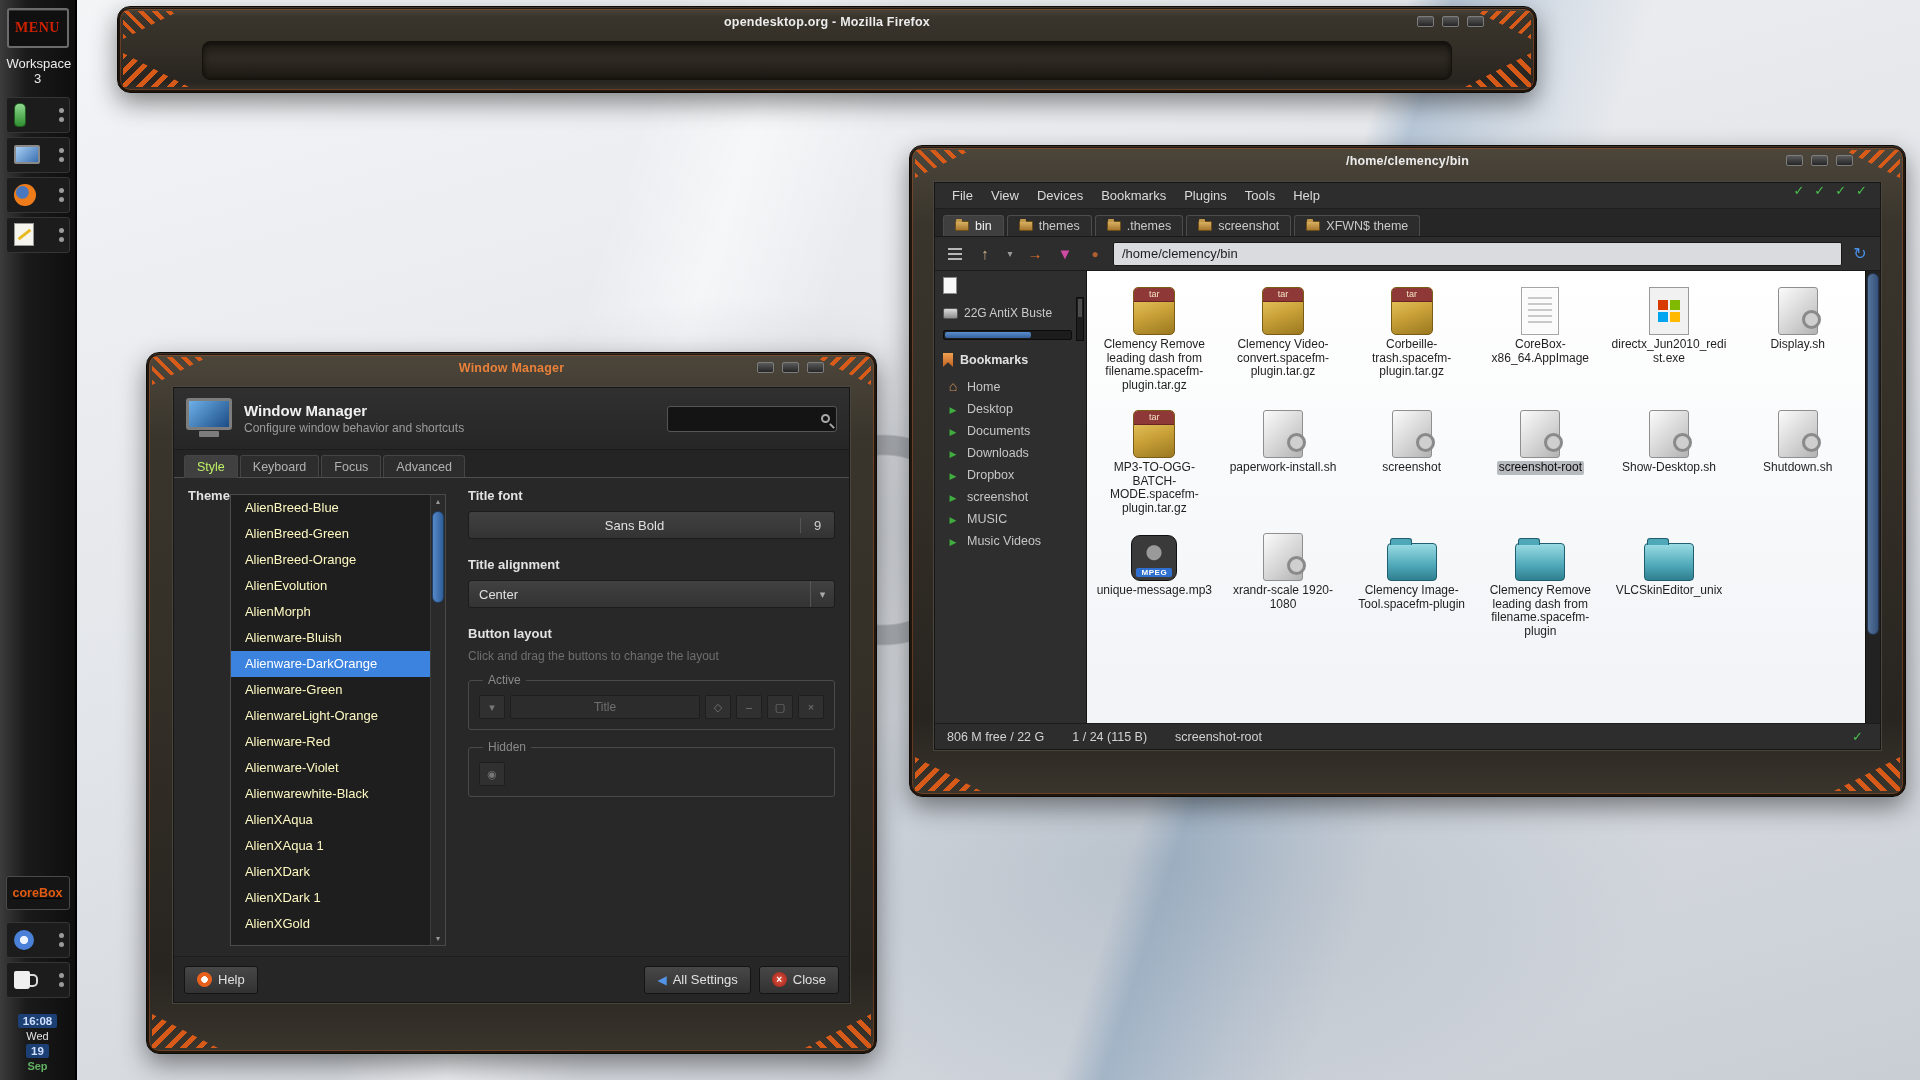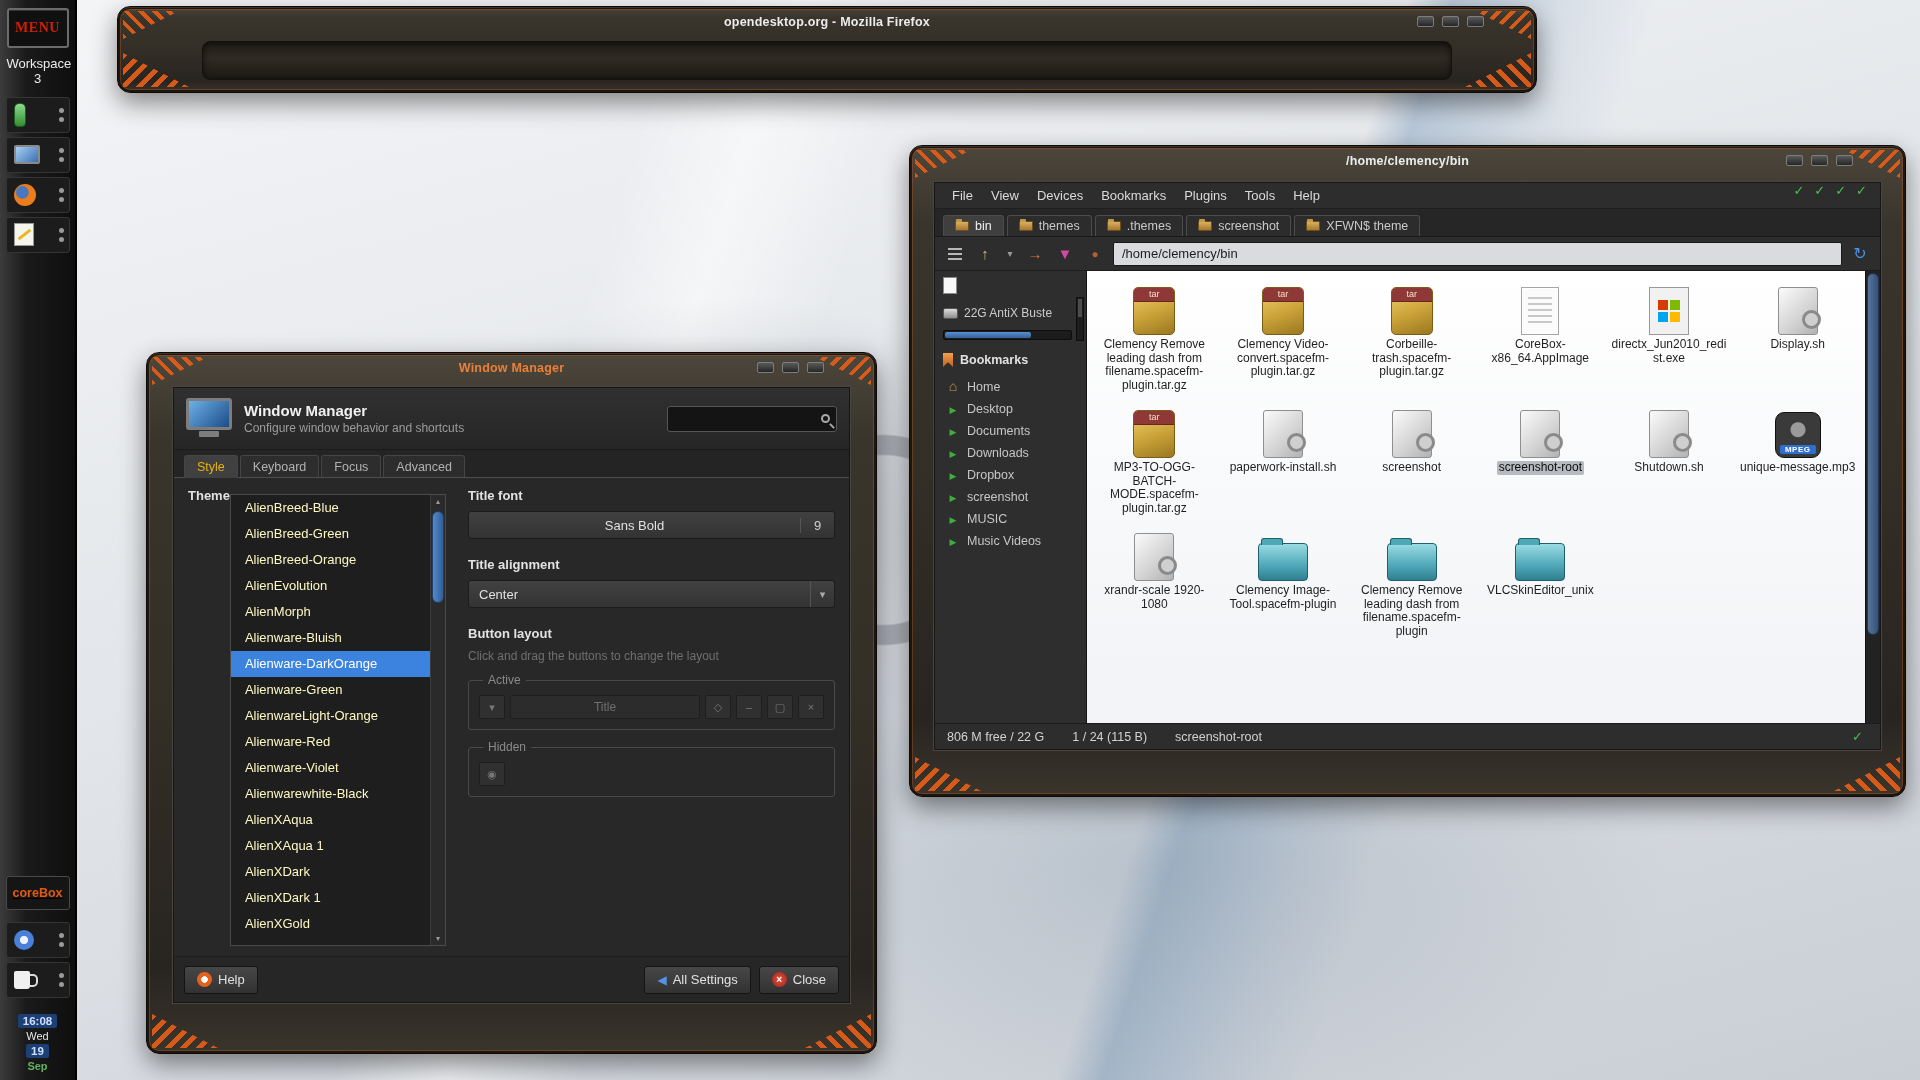--- a/index.html
+++ b/index.html
@@ -65,21 +65,21 @@
   .wm-hicon .scr{width:46px;height:32px;border:3px solid #7d7d7d;border-radius:3px;background:linear-gradient(135deg,#6db0e8,#1c4c86);}
   .wm-hicon .stand{width:20px;height:6px;background:#7d7d7d;margin:1px auto 0;border-radius:1px;}
   .wm-htitle{font-size:15px;font-weight:bold;color:#f0f0f0;}
   .wm-hsub{font-size:12px;color:#9c9c9c;margin-top:2px;}
   .wm-search{margin-left:auto;width:170px;height:26px;background:#141414;border:1px solid #565656;border-radius:3px;display:flex;align-items:center;padding:0 6px;}
   .wm-search input{flex:1;background:transparent;border:none;outline:none;color:#ddd;font-size:12px;min-width:0;}
   .mag{width:9px;height:9px;border:2px solid #a8a8a8;border-radius:50%;position:relative;flex:none;}
   .mag::after{content:"";position:absolute;width:2px;height:6px;background:#a8a8a8;left:8px;top:7px;transform:rotate(-45deg);}
   .wm-tabs{display:flex;align-items:flex-end;gap:2px;padding:4px 10px 0;border-bottom:1px solid #4e4e4e;background:#242424;}
   .wm-tab{padding:4px 12px 3px;font-size:12.5px;color:#b2b2b2;background:#2d2d2d;border:1px solid #454545;border-bottom:none;border-radius:3px 3px 0 0;}
-  .wm-tab.active{background:#404040;color:#eab308;position:relative;top:1px;padding-bottom:4px;}
+  .wm-tab.active{background:#404040;color:#bef264;position:relative;top:1px;padding-bottom:4px;}
   .wm-body{flex:1;display:flex;padding:10px 14px;gap:22px;overflow:hidden;}
   .sec-label{font-size:13px;font-weight:bold;color:#e2e2e2;}
   .sec-label.mt{margin-top:18px;}
   .wm-left{width:258px;display:flex;flex-direction:row;}
   .theme-listwrap{margin-top:6px;flex:1;display:flex;border:1px solid #4a4a4a;background:#1e1e1e;overflow:hidden;}
   .theme-list{flex:1;overflow:hidden;}
   .theme-item{height:26px;line-height:26px;padding-left:14px;font-size:13px;color:#fef9c3;white-space:nowrap;}
   .theme-item.selected{background:#3c83e0;color:#ffffff;}
   .theme-scroll{width:15px;background:#2a2a2a;border-left:1px solid #3c3c3c;position:relative;}
   .theme-scroll .thumb{position:absolute;top:16px;left:1px;right:1px;height:92px;background:linear-gradient(90deg,#56receive0,#2f5f9a);background:linear-gradient(90deg,#5688c8,#2f5f9a);border-radius:6px;border:1px solid #1f3f66;}
@@ -429,20 +429,26 @@
             <div class="file-cell selected type-script">
               <div class="file-iconbox">
                 <div class="file-icon"></div>
               </div>
               <div class="file-label">screenshot-root</div>
             </div>
             <div class="file-cell type-script">
               <div class="file-iconbox">
                 <div class="file-icon"></div>
               </div>
+              <div class="file-label">Show-Desktop.sh</div>
+            </div>
+            <div class="file-cell type-script">
+              <div class="file-iconbox">
+                <div class="file-icon"></div>
+              </div>
               <div class="file-label">Shutdown.sh</div>
             </div>
             <div class="file-cell type-audio">
               <div class="file-iconbox">
                 <div class="file-icon"></div>
               </div>
               <div class="file-label">unique-message.mp3</div>
             </div>
             <div class="file-cell type-script">
               <div class="file-iconbox">

